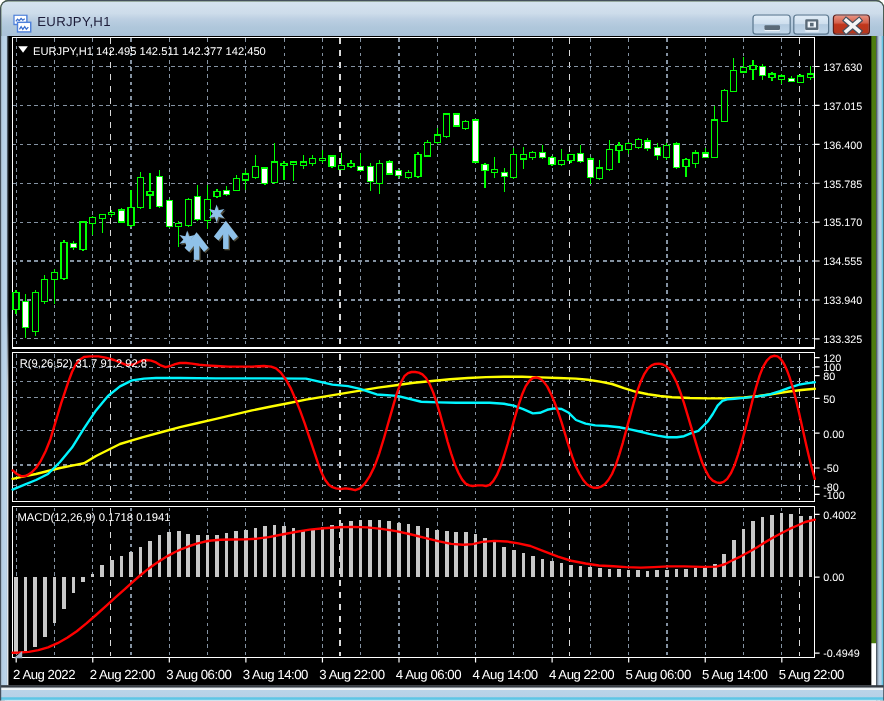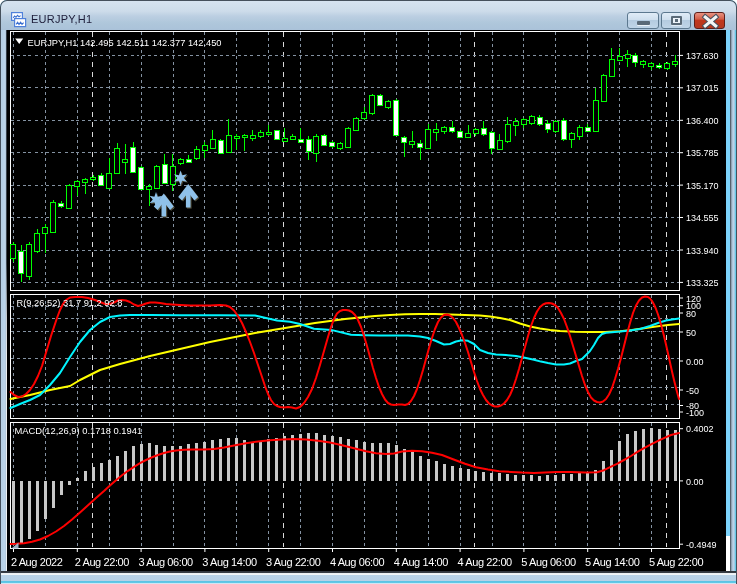--- a/index.html
+++ b/index.html
@@ -1,17 +1,17 @@
 <!DOCTYPE html>
 <html><head><meta charset="utf-8"><style>
 * { margin:0; padding:0; box-sizing:border-box; }
 body { width:737px; height:584px; overflow:hidden; background:#fff;
   font-family:"Liberation Sans", sans-serif; }
 #win { position:absolute; left:0; top:0; width:737px; height:536px;
-  border-radius:7px 7px 0 0; background:#7dd3fc; }
+  border-radius:7px 7px 0 0; background:#4d7c0f; }
 #topedge { position:absolute; left:0; top:0; width:737px; height:584px;
   border-radius:7px 7px 0 0; border:1px solid #45505c; border-bottom:none; pointer-events:none; z-index:50; }
 #title { position:absolute; left:1px; top:1px; width:735px; height:29px;
   border-radius:5px 5px 0 0;
   background:linear-gradient(to bottom,#d6e3f0 0%,#cddcea 35%,#bccfe2 52%,#afc7db 75%,#aac2d9 100%); }
 #client { position:absolute; left:7px; top:30px; width:719px; height:541px; background:#000; }
 .rbord { position:absolute; top:30px; right:0; width:7px; height:554px;
   background:linear-gradient(to right,#3a424c 0%, #9fb4c6 25%, #bdd5ea 45%, #b5cfe5 60%, #64c8e6 78%, #7dd4ec 88%, #d5e9f5 100%); }
 .lbord { position:absolute; top:30px; left:0; width:8px; height:554px;
   background:linear-gradient(to left,#9fb4c6 12%, #bdd5ea 40%, #b3cde3 80%, #e2ecf5 100%); }

